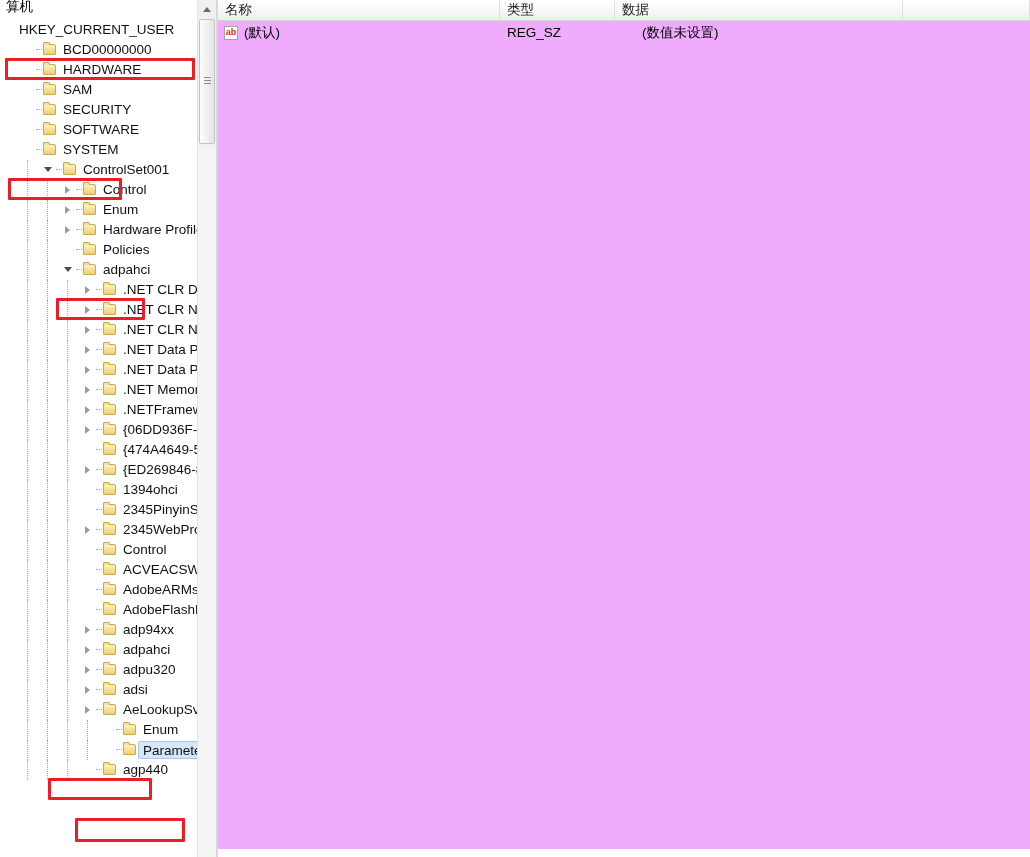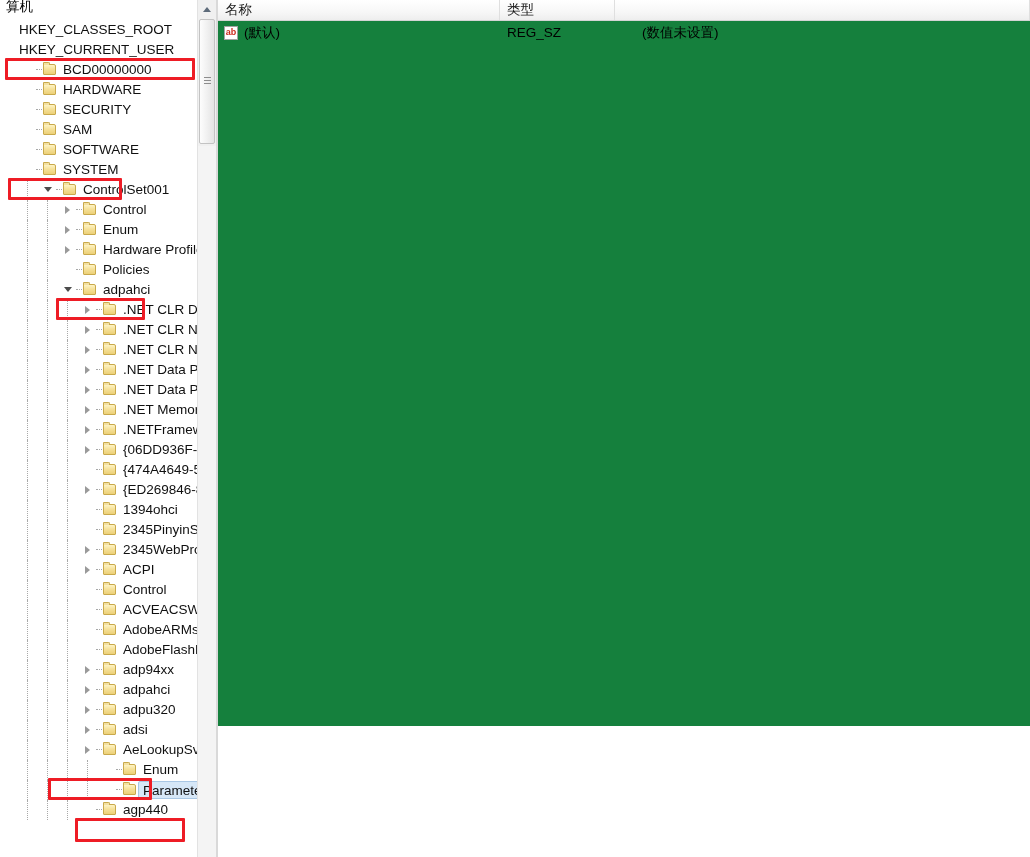--- a/index.html
+++ b/index.html
@@ -215,22 +215,22 @@
     position: absolute;
     left: 216px; top: 0;
     width: 2px; height: 857px;
     background: #d9d9d9;
   }
 
   
   #list-pane {
     position: absolute;
     left: 218px; top: 0;
-    width: 812px; height: 726px;
-    background: #15803d;
+    width: 812px; height: 849px;
+    background: #f0abfc;
   }
   #list-header {
     position: absolute;
     left: 0; top: 0;
     width: 812px; height: 21px;
     background: linear-gradient(180deg,#ffffff 0%,#f7f7f7 60%,#eeeeee 100%);
     border-bottom: 1px solid #d4d4d4;
     box-sizing: border-box;
   }
   .col-head {
@@ -292,26 +292,25 @@
   }
 </style>
 </head>
 <body>
 
 <div id="app">
 
   <div id="tree-pane">
     <div class="tree-root-label">算机</div>
     <div class="tree-list" id="tree-list">
-        <div class="tree-row"><span class="ind" style="width: 2px;"></span><span class="expander none"></span><span class="label plain">HKEY_CLASSES_ROOT</span></div>
         <div class="tree-row"><span class="ind" style="width: 2px;"></span><span class="expander none"></span><span class="label plain">HKEY_CURRENT_USER</span></div>
         <div class="tree-row"><span class="ind" style="width: 22px;"></span><span class="expander none"></span><span class="dashlink"></span><span class="folder"></span><span class="label">BCD00000000</span></div>
         <div class="tree-row"><span class="ind" style="width: 22px;"></span><span class="expander none"></span><span class="dashlink"></span><span class="folder"></span><span class="label">HARDWARE</span></div>
+        <div class="tree-row"><span class="ind" style="width: 22px;"></span><span class="expander none"></span><span class="dashlink"></span><span class="folder"></span><span class="label">SAM</span></div>
         <div class="tree-row"><span class="ind" style="width: 22px;"></span><span class="expander none"></span><span class="dashlink"></span><span class="folder"></span><span class="label">SECURITY</span></div>
-        <div class="tree-row"><span class="ind" style="width: 22px;"></span><span class="expander none"></span><span class="dashlink"></span><span class="folder"></span><span class="label">SAM</span></div>
         <div class="tree-row"><span class="ind" style="width: 22px;"></span><span class="expander none"></span><span class="dashlink"></span><span class="folder"></span><span class="label">SOFTWARE</span></div>
         <div class="tree-row"><span class="ind" style="width: 22px;"></span><span class="expander none"></span><span class="dashlink"></span><span class="folder"></span><span class="label">SYSTEM</span></div>
         <div class="tree-row"><div class="vline" style="left: 27px;"></div><span class="ind" style="width: 42px;"></span><span class="expander expanded"></span><span class="dashlink"></span><span class="folder"></span><span class="label">ControlSet001</span></div>
         <div class="tree-row"><div class="vline" style="left: 27px;"></div><div class="vline" style="left: 47px;"></div><span class="ind" style="width: 62px;"></span><span class="expander collapsed"></span><span class="dashlink"></span><span class="folder"></span><span class="label">Control</span></div>
         <div class="tree-row"><div class="vline" style="left: 27px;"></div><div class="vline" style="left: 47px;"></div><span class="ind" style="width: 62px;"></span><span class="expander collapsed"></span><span class="dashlink"></span><span class="folder"></span><span class="label">Enum</span></div>
         <div class="tree-row"><div class="vline" style="left: 27px;"></div><div class="vline" style="left: 47px;"></div><span class="ind" style="width: 62px;"></span><span class="expander collapsed"></span><span class="dashlink"></span><span class="folder"></span><span class="label">Hardware Profiles</span></div>
         <div class="tree-row"><div class="vline" style="left: 27px;"></div><div class="vline" style="left: 47px;"></div><span class="ind" style="width: 62px;"></span><span class="expander none"></span><span class="dashlink"></span><span class="folder"></span><span class="label">Policies</span></div>
         <div class="tree-row"><div class="vline" style="left: 27px;"></div><div class="vline" style="left: 47px;"></div><span class="ind" style="width: 62px;"></span><span class="expander expanded"></span><span class="dashlink"></span><span class="folder"></span><span class="label">adpahci</span></div>
         <div class="tree-row"><div class="vline" style="left: 27px;"></div><div class="vline" style="left: 47px;"></div><div class="vline" style="left: 67px;"></div><span class="ind" style="width: 82px;"></span><span class="expander collapsed"></span><span class="dashlink"></span><span class="folder"></span><span class="label">.NET CLR Data</span></div>
         <div class="tree-row"><div class="vline" style="left: 27px;"></div><div class="vline" style="left: 47px;"></div><div class="vline" style="left: 67px;"></div><span class="ind" style="width: 82px;"></span><span class="expander collapsed"></span><span class="dashlink"></span><span class="folder"></span><span class="label">.NET CLR Networkin</span></div>
@@ -319,21 +318,20 @@
         <div class="tree-row"><div class="vline" style="left: 27px;"></div><div class="vline" style="left: 47px;"></div><div class="vline" style="left: 67px;"></div><span class="ind" style="width: 82px;"></span><span class="expander collapsed"></span><span class="dashlink"></span><span class="folder"></span><span class="label">.NET Data Provider</span></div>
         <div class="tree-row"><div class="vline" style="left: 27px;"></div><div class="vline" style="left: 47px;"></div><div class="vline" style="left: 67px;"></div><span class="ind" style="width: 82px;"></span><span class="expander collapsed"></span><span class="dashlink"></span><span class="folder"></span><span class="label">.NET Data Provider</span></div>
         <div class="tree-row"><div class="vline" style="left: 27px;"></div><div class="vline" style="left: 47px;"></div><div class="vline" style="left: 67px;"></div><span class="ind" style="width: 82px;"></span><span class="expander collapsed"></span><span class="dashlink"></span><span class="folder"></span><span class="label">.NET Memory Cach</span></div>
         <div class="tree-row"><div class="vline" style="left: 27px;"></div><div class="vline" style="left: 47px;"></div><div class="vline" style="left: 67px;"></div><span class="ind" style="width: 82px;"></span><span class="expander collapsed"></span><span class="dashlink"></span><span class="folder"></span><span class="label">.NETFramework</span></div>
         <div class="tree-row"><div class="vline" style="left: 27px;"></div><div class="vline" style="left: 47px;"></div><div class="vline" style="left: 67px;"></div><span class="ind" style="width: 82px;"></span><span class="expander collapsed"></span><span class="dashlink"></span><span class="folder"></span><span class="label">{06DD936F-B10E-46</span></div>
         <div class="tree-row"><div class="vline" style="left: 27px;"></div><div class="vline" style="left: 47px;"></div><div class="vline" style="left: 67px;"></div><span class="ind" style="width: 82px;"></span><span class="expander none"></span><span class="dashlink"></span><span class="folder"></span><span class="label">{474A4649-5844-52</span></div>
         <div class="tree-row"><div class="vline" style="left: 27px;"></div><div class="vline" style="left: 47px;"></div><div class="vline" style="left: 67px;"></div><span class="ind" style="width: 82px;"></span><span class="expander collapsed"></span><span class="dashlink"></span><span class="folder"></span><span class="label">{ED269846-851F-46</span></div>
         <div class="tree-row"><div class="vline" style="left: 27px;"></div><div class="vline" style="left: 47px;"></div><div class="vline" style="left: 67px;"></div><span class="ind" style="width: 82px;"></span><span class="expander none"></span><span class="dashlink"></span><span class="folder"></span><span class="label">1394ohci</span></div>
         <div class="tree-row"><div class="vline" style="left: 27px;"></div><div class="vline" style="left: 47px;"></div><div class="vline" style="left: 67px;"></div><span class="ind" style="width: 82px;"></span><span class="expander none"></span><span class="dashlink"></span><span class="folder"></span><span class="label">2345PinyinSvc</span></div>
         <div class="tree-row"><div class="vline" style="left: 27px;"></div><div class="vline" style="left: 47px;"></div><div class="vline" style="left: 67px;"></div><span class="ind" style="width: 82px;"></span><span class="expander collapsed"></span><span class="dashlink"></span><span class="folder"></span><span class="label">2345WebProtect</span></div>
-        <div class="tree-row"><div class="vline" style="left: 27px;"></div><div class="vline" style="left: 47px;"></div><div class="vline" style="left: 67px;"></div><span class="ind" style="width: 82px;"></span><span class="expander collapsed"></span><span class="dashlink"></span><span class="folder"></span><span class="label">ACPI</span></div>
         <div class="tree-row"><div class="vline" style="left: 27px;"></div><div class="vline" style="left: 47px;"></div><div class="vline" style="left: 67px;"></div><span class="ind" style="width: 82px;"></span><span class="expander none"></span><span class="dashlink"></span><span class="folder"></span><span class="label">Control</span></div>
         <div class="tree-row"><div class="vline" style="left: 27px;"></div><div class="vline" style="left: 47px;"></div><div class="vline" style="left: 67px;"></div><span class="ind" style="width: 82px;"></span><span class="expander none"></span><span class="dashlink"></span><span class="folder"></span><span class="label">ACVEACSWETQB</span></div>
         <div class="tree-row"><div class="vline" style="left: 27px;"></div><div class="vline" style="left: 47px;"></div><div class="vline" style="left: 67px;"></div><span class="ind" style="width: 82px;"></span><span class="expander none"></span><span class="dashlink"></span><span class="folder"></span><span class="label">AdobeARMservice</span></div>
         <div class="tree-row"><div class="vline" style="left: 27px;"></div><div class="vline" style="left: 47px;"></div><div class="vline" style="left: 67px;"></div><span class="ind" style="width: 82px;"></span><span class="expander none"></span><span class="dashlink"></span><span class="folder"></span><span class="label">AdobeFlashPlayerU</span></div>
         <div class="tree-row"><div class="vline" style="left: 27px;"></div><div class="vline" style="left: 47px;"></div><div class="vline" style="left: 67px;"></div><span class="ind" style="width: 82px;"></span><span class="expander collapsed"></span><span class="dashlink"></span><span class="folder"></span><span class="label">adp94xx</span></div>
         <div class="tree-row"><div class="vline" style="left: 27px;"></div><div class="vline" style="left: 47px;"></div><div class="vline" style="left: 67px;"></div><span class="ind" style="width: 82px;"></span><span class="expander collapsed"></span><span class="dashlink"></span><span class="folder"></span><span class="label">adpahci</span></div>
         <div class="tree-row"><div class="vline" style="left: 27px;"></div><div class="vline" style="left: 47px;"></div><div class="vline" style="left: 67px;"></div><span class="ind" style="width: 82px;"></span><span class="expander collapsed"></span><span class="dashlink"></span><span class="folder"></span><span class="label">adpu320</span></div>
         <div class="tree-row"><div class="vline" style="left: 27px;"></div><div class="vline" style="left: 47px;"></div><div class="vline" style="left: 67px;"></div><span class="ind" style="width: 82px;"></span><span class="expander collapsed"></span><span class="dashlink"></span><span class="folder"></span><span class="label">adsi</span></div>
         <div class="tree-row"><div class="vline" style="left: 27px;"></div><div class="vline" style="left: 47px;"></div><div class="vline" style="left: 67px;"></div><span class="ind" style="width: 82px;"></span><span class="expander collapsed"></span><span class="dashlink"></span><span class="folder"></span><span class="label">AeLookupSvc</span></div>
         <div class="tree-row"><div class="vline" style="left: 27px;"></div><div class="vline" style="left: 47px;"></div><div class="vline" style="left: 67px;"></div><div class="vline" style="left: 87px;"></div><span class="ind" style="width: 102px;"></span><span class="expander none"></span><span class="dashlink"></span><span class="folder"></span><span class="label">Enum</span></div>
@@ -353,20 +351,21 @@
     </div>
     <div id="sb-track"></div>
   </div>
 
   <div id="pane-divider"></div>
 
   <div id="list-pane">
     <div id="list-header">
         <div class="col-head" style="left: 0px; width: 282px;">名称</div>
         <div class="col-head" style="left: 282px; width: 115px;">类型</div>
+        <div class="col-head" style="left: 397px; width: 288px;">数据</div>
         <div class="col-head" style="left: 685px; width: 127px;"></div>
       </div>
     <div id="list-body">
         <div class="list-row" style="top: 22px;">
           <span class="ab-icon">
             <span>ab</span>
           </span>
           <span class="cell" style="left: 26px;">(默认)</span>
           <span class="cell" style="left: 289px;">REG_SZ</span>
           <span class="cell" style="left: 424px;">(数值未设置)</span>

